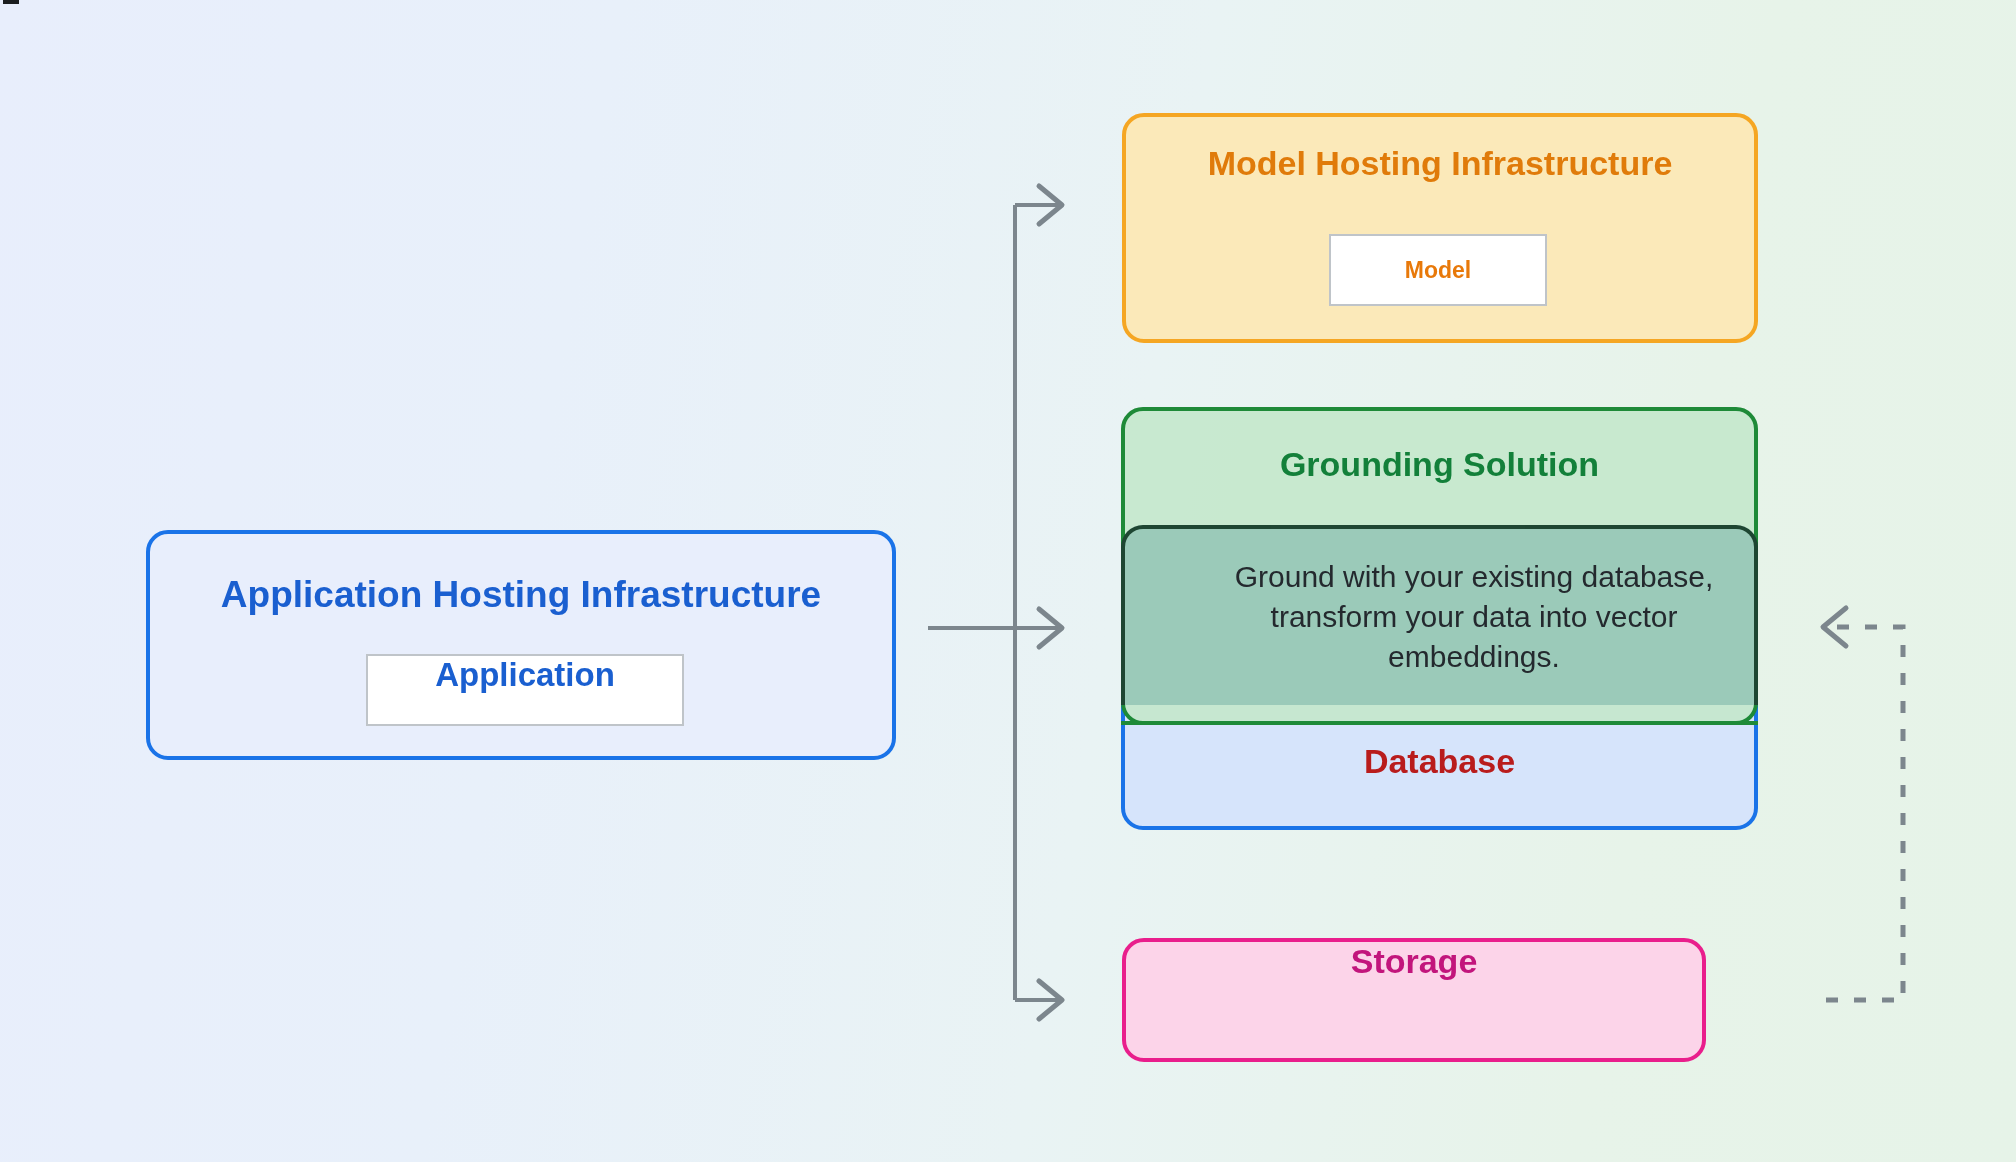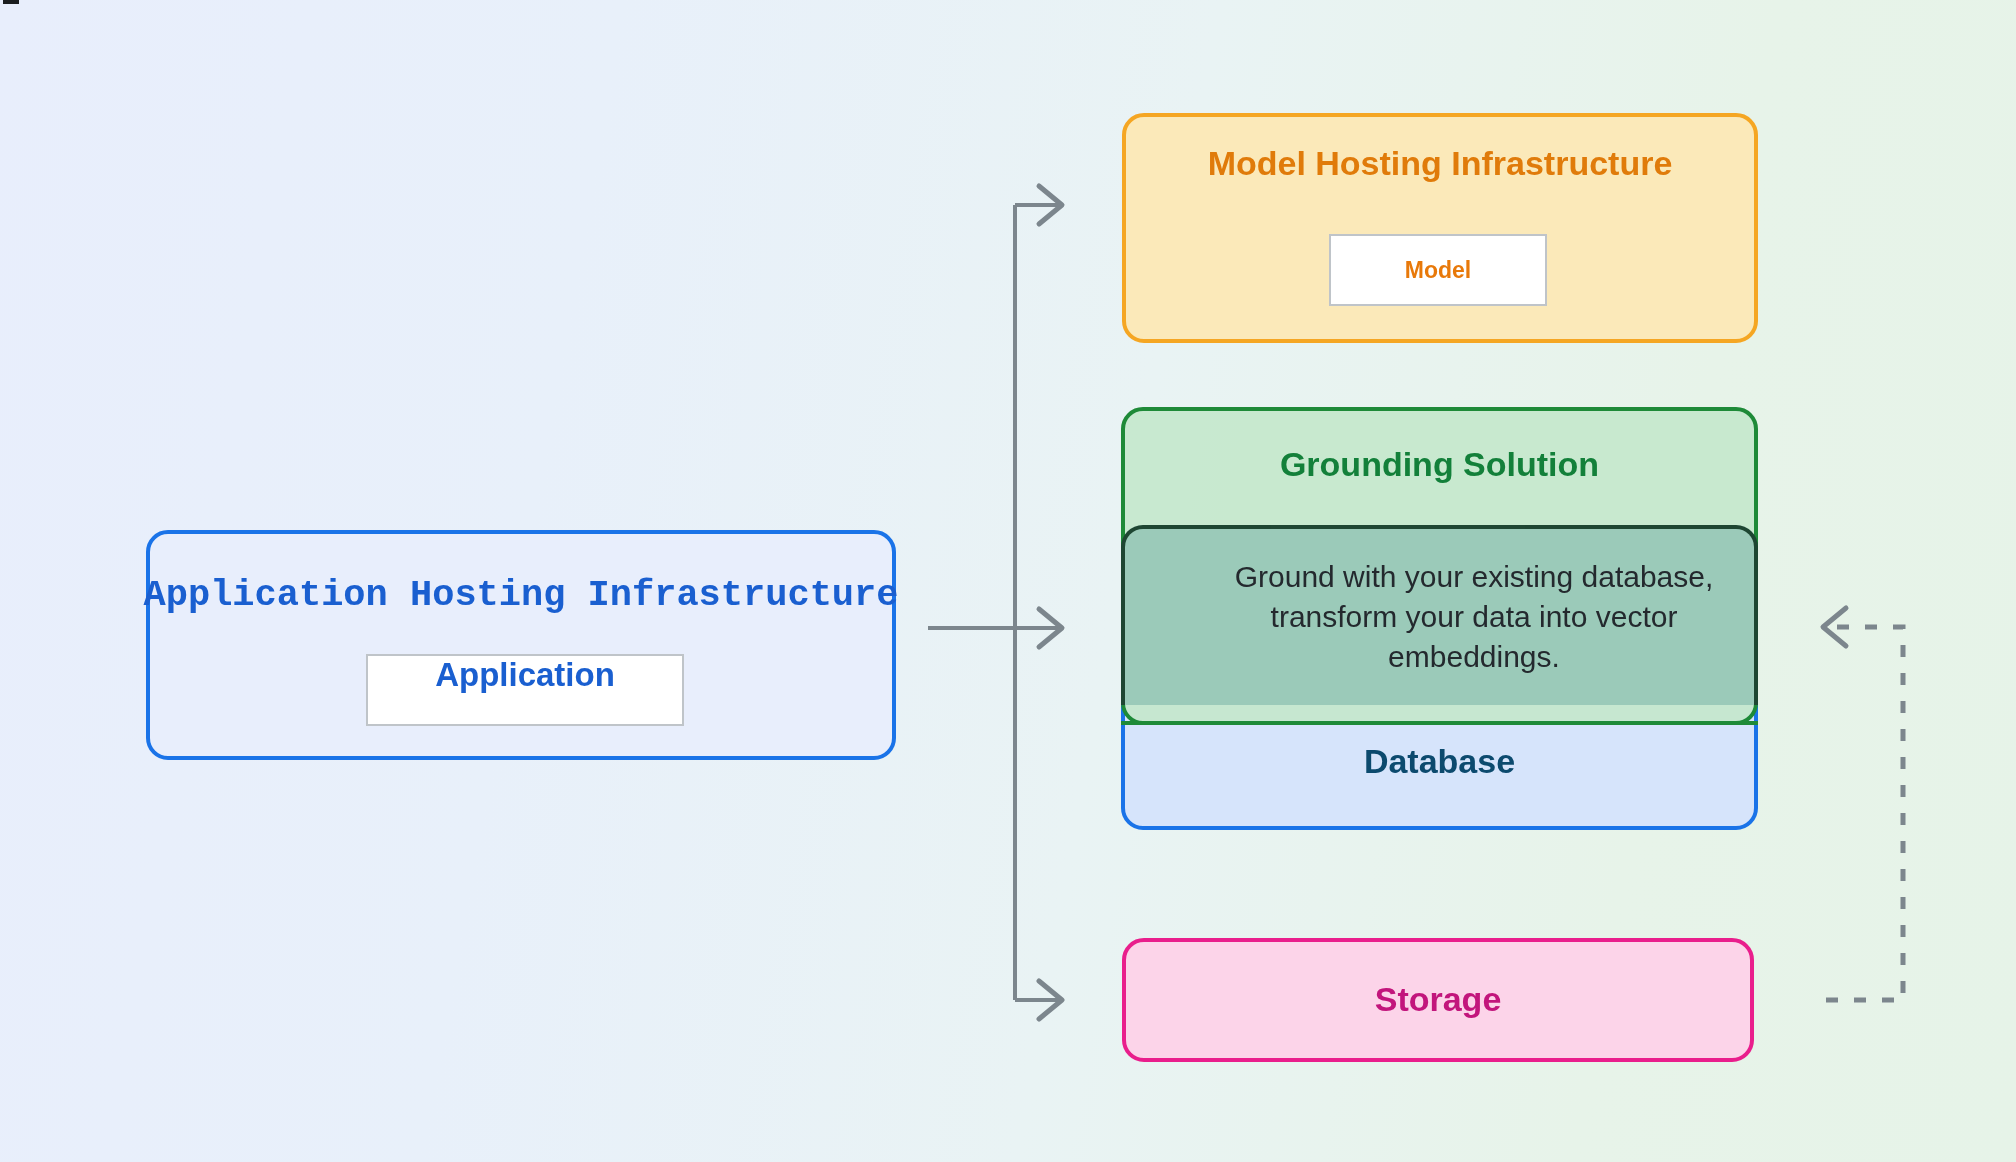--- a/index.html
+++ b/index.html
@@ -34,21 +34,21 @@
     white-space:nowrap;
   }
 
   
   #app-host {
     left:146px; top:530px; width:750px; height:230px;
     border-width:4px; border-color:#1a73e8; border-radius:22px;
     background:#e8eefc;
   }
   #app-host .box-title {
-    color:#1a5fd0; font-size:37px; margin-top:40px;font-family:Liberation Mono, monospace;
+    color:#1a5fd0; font-size:37px; margin-top:40px;
   }
   #app-inner {
     position:absolute; left:216px; top:120px;
     width:318px; height:72px;
     background:#ffffff;
     border:2px solid #bfc4c9;
     display:flex; align-items:flex-start; justify-content:center;
   }
   #app-inner span { color:#1a5fd0; font-size:33px; font-weight:bold; }
 
@@ -83,21 +83,21 @@
 
   
   #database {
     left:1121px; top:525px; width:637px; height:305px;
     border-width:4px; border-color:#1a73e8; border-radius:22px;
     background:#d6e4fb;
     z-index:1;
     justify-content:flex-end;
   }
   #database .box-title {
-    color:#0c4a6e; font-size:34px; margin-bottom:45px;
+    color:#b91c1c; font-size:34px; margin-bottom:45px;
   }
 
   
   #overlap {
     position:absolute;
     left:1121px; top:525px; width:637px; height:180px;
     border:4px solid rgba(20,60,40,0.92);
     border-bottom:none;
     border-radius:22px 22px 0 0;
     background:rgba(154,200,184,0.97);
@@ -113,24 +113,24 @@
   }
   
   #overlap-base {
     position:absolute;
     left:1121px; top:721px; width:637px; height:4px;
     background:#1e8a38; z-index:4;
   }
 
   
   #storage {
-    left:1122px; top:938px; width:632px; height:124px;
+    left:1122px; top:938px; width:584px; height:124px;
     border-width:4px; border-color:#e91e8c; border-radius:22px;
     background:#fcd4e9;
-    justify-content:center;
+    justify-content:flex-start;
   }
   #storage .box-title { color:#c2157c; font-size:34px; }
 
   
   #connectors {
     position:absolute; left:0; top:0;
     width:2016px; height:1162px;
     z-index:6; pointer-events:none;
   }
 </style>

